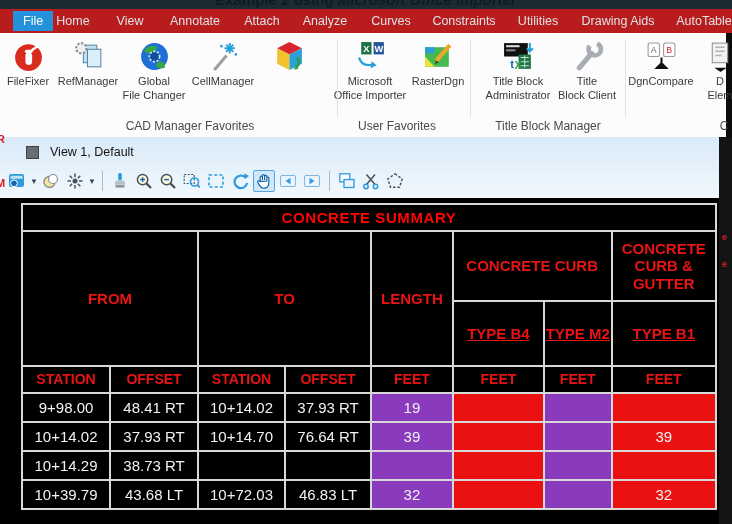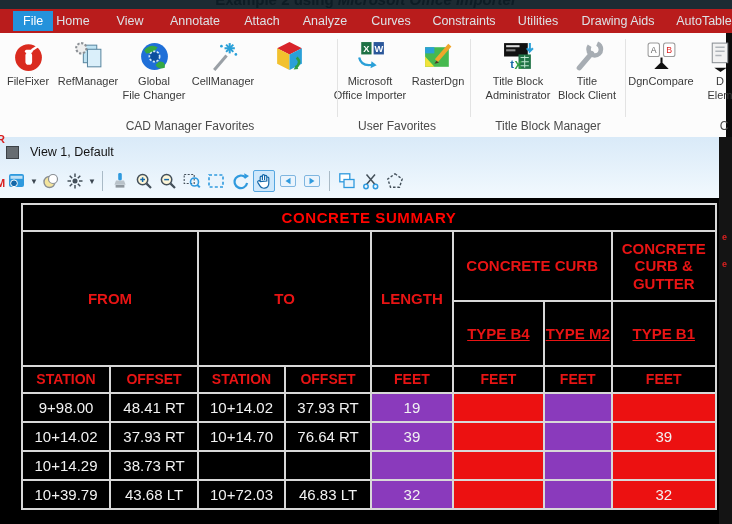--- a/index.html
+++ b/index.html
@@ -27,21 +27,21 @@
   .tool-icon svg{width:100%;height:100%;display:block;}
   .tool-label{margin-top:2px;font-size:11px;line-height:1.25;color:#3a3a3a;white-space:pre-line;}
   .group-label{position:absolute;bottom:4px;transform:translateX(-50%);
        font-size:12px;color:#4a4a4a;white-space:nowrap;}
   .ribbon-sep{position:absolute;top:6px;bottom:20px;width:1px;background:#e3e3e3;}
   .ribbon-clip{position:absolute;right:0;top:0;width:6px;height:104px;background:#0c0c0c;}
 
   
   .view-window{position:absolute;left:0;top:137px;width:719px;height:61px;
        background:linear-gradient(#d9eaf8,#f2f9fe);}
-  .view-titlebar{height:30px;display:flex;align-items:center;padding-left:6px;}
+  .view-titlebar{height:30px;display:flex;align-items:center;padding-left:26px;}
   .window-icon{width:11px;height:11px;background:#676d72;border:1px solid #3c4146;}
   .view-title{margin-left:11px;font-size:12.5px;color:#141414;}
   .view-toolbar{height:28px;display:flex;align-items:center;padding-left:5px;}
   .tb-btn{width:22px;height:22px;display:flex;align-items:center;justify-content:center;
        border:1px solid transparent;margin:0 1px;box-sizing:border-box;}
   .tb-btn svg{width:18px;height:18px;display:block;}
   .tb-btn.active{background:#cfe8fb;border:1px solid #55a6e0;border-radius:2px;}
   .tb-caret{width:10px;font-size:8px;color:#3c4650;display:flex;align-items:center;justify-content:center;}
   .tb-sep{width:1px;height:20px;background:#a9bac6;margin:0 5px;}
 

